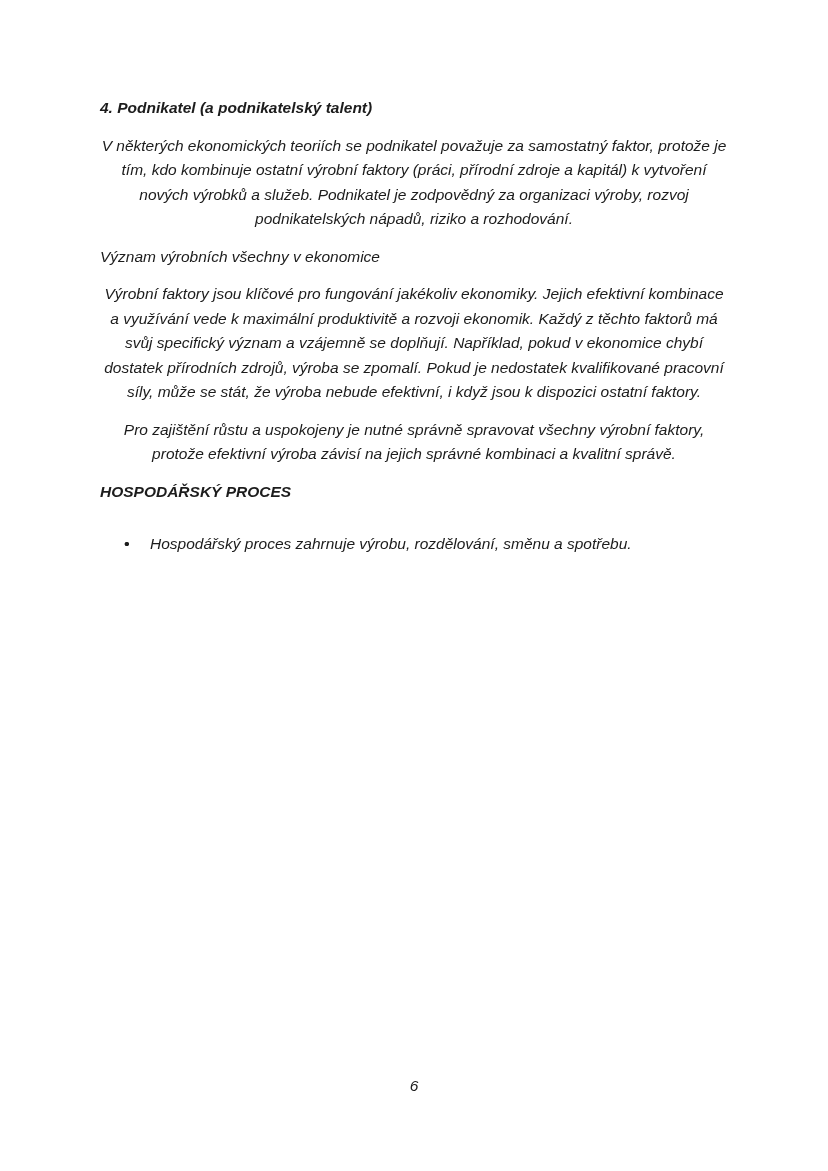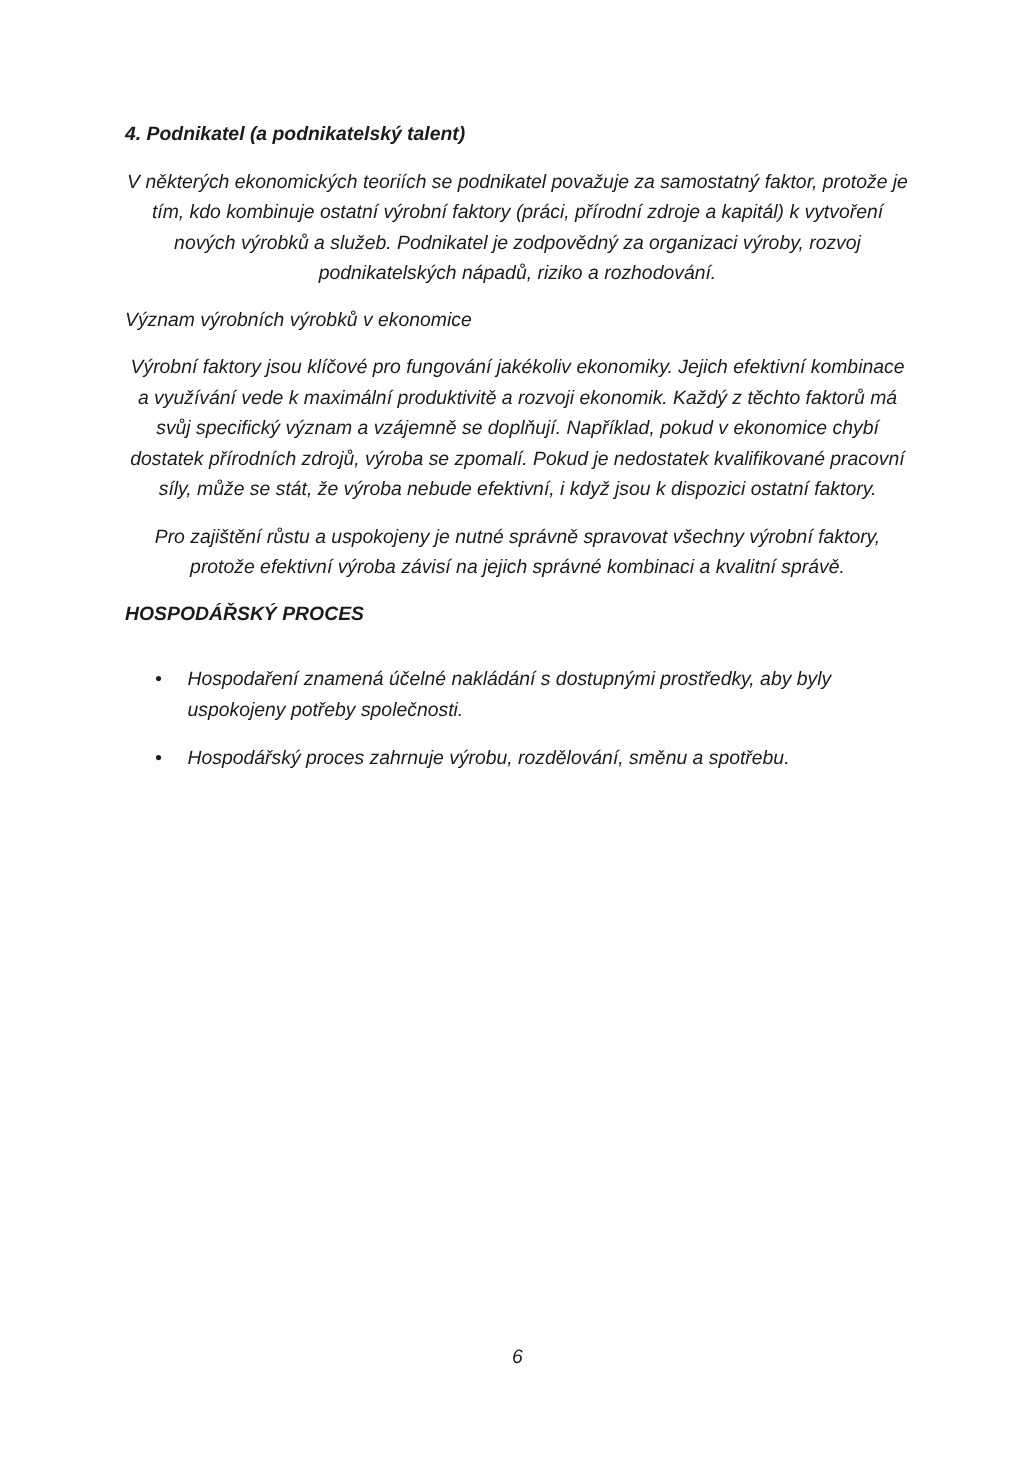--- a/index.html
+++ b/index.html
@@ -82,32 +82,31 @@
   </style>
 </head>
 <body>
 
 <div class="page">
 
   <h2 class="heading-bold">4. Podnikatel (a podnikatelský talent)</h2>
 
   <p class="body-text">V některých ekonomických teoriích se podnikatel považuje za samostatný faktor, protože je tím, kdo kombinuje ostatní výrobní faktory (práci, přírodní zdroje a kapitál) k vytvoření nových výrobků a služeb. Podnikatel je zodpovědný za organizaci výroby, rozvoj podnikatelských nápadů, riziko a rozhodování.</p>
 
-  <p class="subheading">Význam výrobních výrobků v ekonomice</p>
+  <p class="subheading">Význam výrobních všechny v ekonomice</p>
 
   <p class="body-text">Výrobní faktory jsou klíčové pro fungování jakékoliv ekonomiky. Jejich efektivní kombinace a využívání vede k maximální produktivitě a rozvoji ekonomik. Každý z těchto faktorů má svůj specifický význam a vzájemně se doplňují. Například, pokud v ekonomice chybí dostatek přírodních zdrojů, výroba se zpomalí. Pokud je nedostatek kvalifikované pracovní síly, může se stát, že výroba nebude efektivní, i když jsou k dispozici ostatní faktory.</p>
 
   <p class="body-text">Pro zajištění růstu a uspokojeny je nutné správně spravovat všechny výrobní faktory, protože efektivní výroba závisí na jejich správné kombinaci a kvalitní správě.</p>
 
   <h2 class="heading-section">HOSPODÁŘSKÝ PROCES</h2>
 
   <ul class="bullet-list">
     <li class="bullet-item">
       <span class="bullet-glyph">•</span>
-      <span>Hospodaření znamená účelné nakládání s dostupnými prostředky, aby byly uspokojeny potřeby společnosti.</span>
     </li>
     <li class="bullet-item">
       <span class="bullet-glyph">•</span>
       <span>Hospodářský proces zahrnuje výrobu, rozdělování, směnu a spotřebu.</span>
     </li>
   </ul>
 
   <div class="page-number">6</div>
 
 </div>

